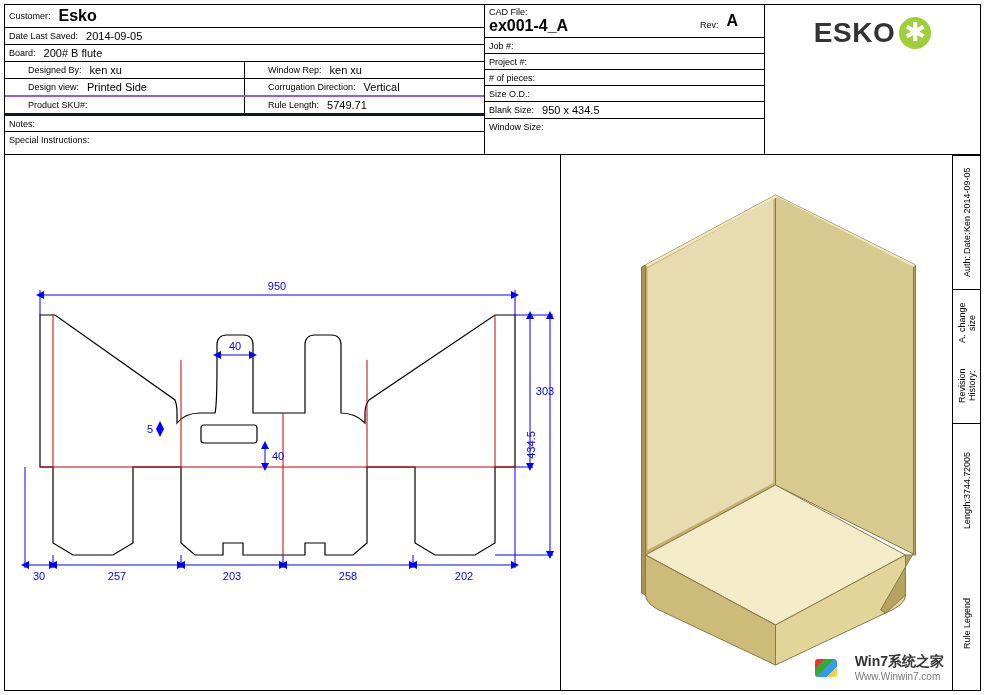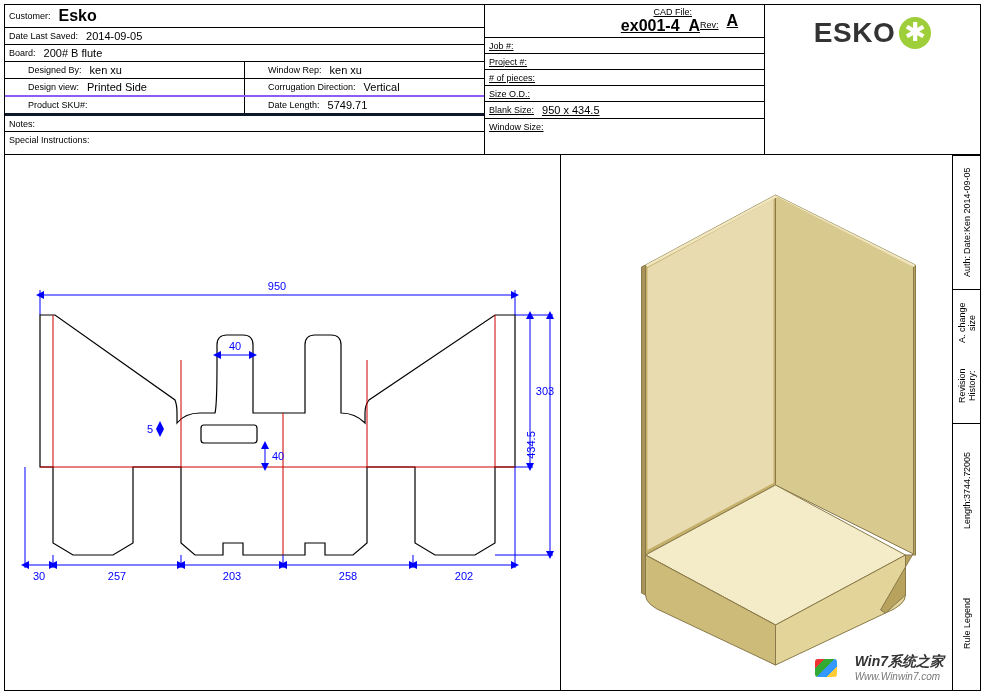--- a/index.html
+++ b/index.html
@@ -26,36 +26,35 @@
     display: flex;
   }
   .tb-left {
     flex: 0 0 480px;
     border-right: 1px solid #000;
     display: flex; flex-direction: column;
   }
   .tb-mid {
     flex: 0 0 280px;
     border-right: 1px solid #000;
-    display: flex; flex-direction: column; text-decoration: underline;
+    display: flex; flex-direction: column;
   }
   .tb-right {
     flex: 1;
     display: flex;
     align-items: flex-start;
     justify-content: center;
     padding-top: 12px;
   }
   .row {
     border-bottom: 1px solid #000;
     display: flex;
     align-items: center;
     padding: 2px 4px;
     min-height: 16px;
-    text-align: right;
   }
   .row:last-child { border-bottom: none; }
   .row2 { display:flex; }
   .row2 > .cell { flex:1; border-right:1px solid #000; padding:2px 4px; display:flex; align-items:center; min-height:16px;margin-left:19px;}
   .row2 > .cell:last-child { border-right:none;}
   .lbl { font-size: 9px; margin-right: 8px; white-space: nowrap; }
   .val { font-size: 11px; }
   .big { font-size: 16px; font-weight: bold; }
   
   .drawings {
@@ -97,21 +96,21 @@
   }
   .vcell {
     flex:1; border-bottom:1px solid #000;
     display:flex; align-items:center; justify-content:center;
     writing-mode: vertical-rl; transform: rotate(180deg);
     font-size:9px; padding:4px 0; text-align:center;
   }
   .vcell:last-child{border-bottom:none;}
   .watermark {
     position:absolute; right:36px; bottom:8px;
-    font-size:14px; font-style:italic; color:#333;
+    font-size:14px; color:#333;
     display:flex; align-items:center; gap:18px;
   }
   .wm-flag{
     width:22px;height:18px;border-radius:3px;
     background:linear-gradient(135deg,#e33 25%,#3a3 25% 50%,#39f 50% 75%,#fc3 75%);
   }
 </style>
 </head>
 <body>
 
@@ -149,21 +148,21 @@
         <div class="cell">
           <span class="lbl">Corrugation Direction:</span>
           <span class="val">Vertical</span>
         </div>
       </div>
       <div class="row2" style="border-bottom:3px solid #0f172a">
         <div class="cell">
           <span class="lbl">Product SKU#:</span>
         </div>
         <div class="cell">
-          <span class="lbl">Date Length:</span>
+          <span class="lbl">Rule Length:</span>
           <span class="val">5749.71</span>
         </div>
       </div>
       <div class="row">
         <span class="lbl">Notes:</span>
       </div>
       <div class="row" style="border-bottom:none">
         <span class="lbl">Special Instructions:</span>
       </div>
     </div>

